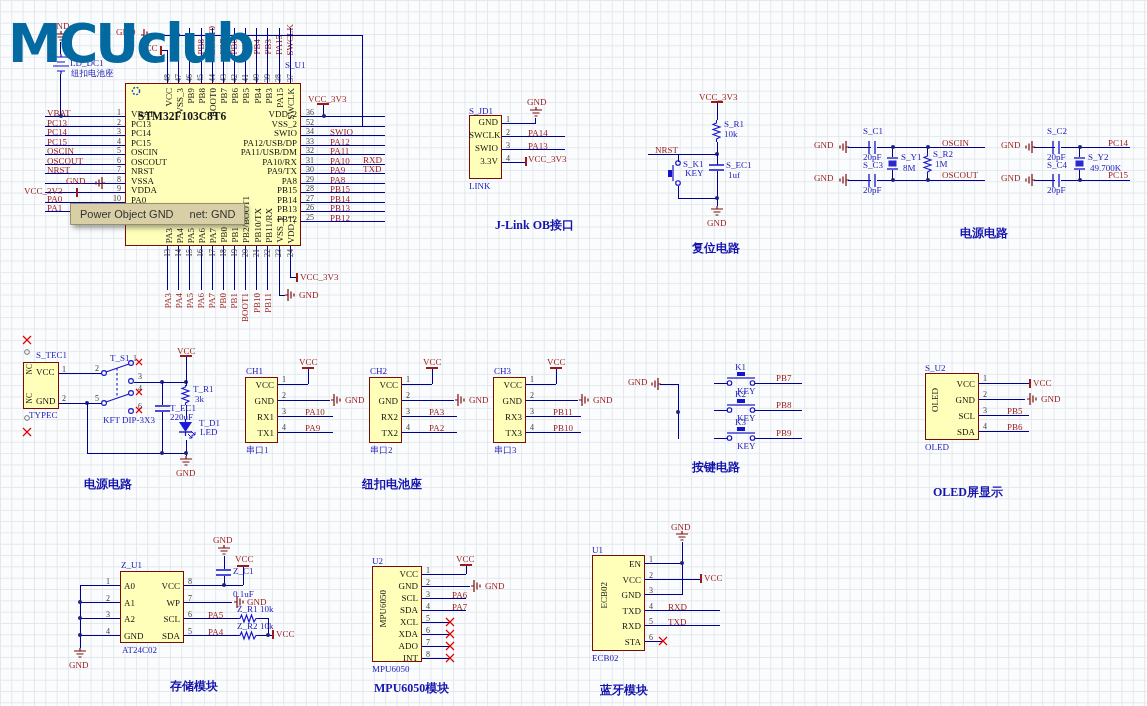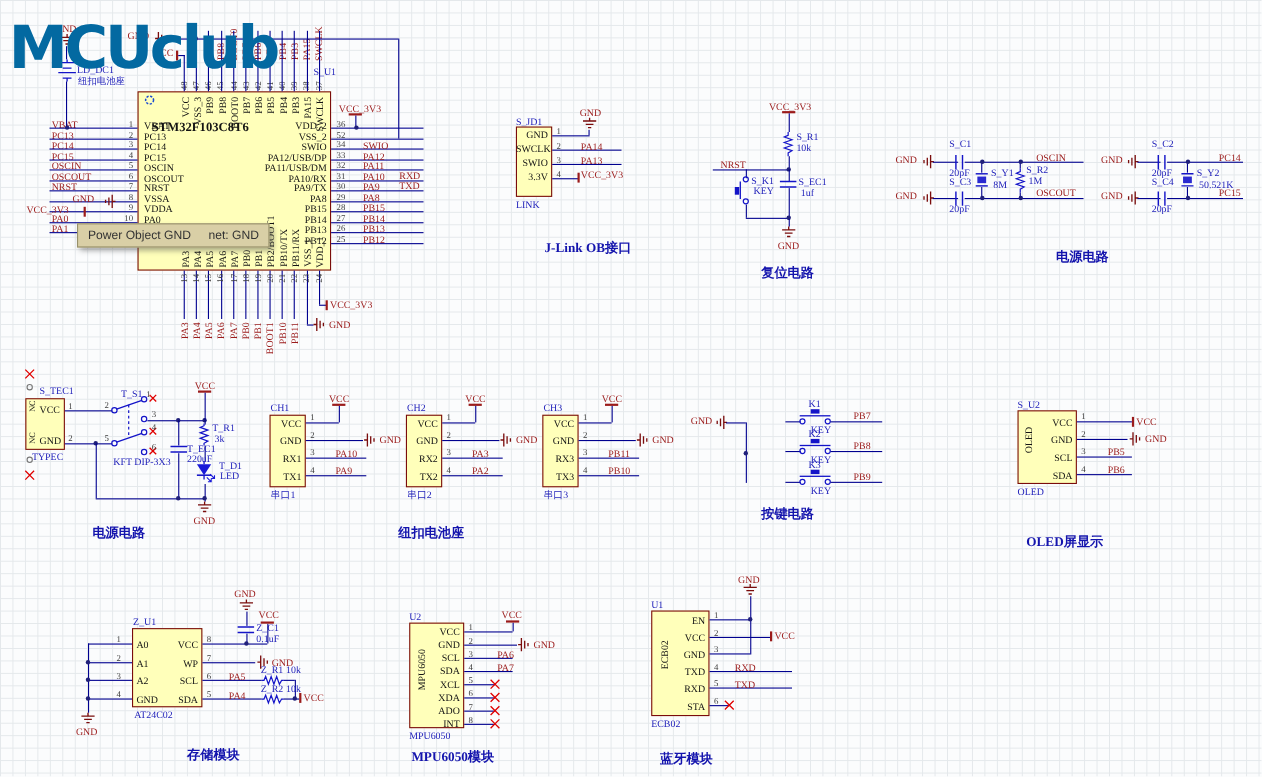--- a/index.html
+++ b/index.html
@@ -711,21 +711,21 @@
 <div class="t blu" style="left:1047px;top:161px">S_C4</div>
 <div class="t blu" style="left:1047px;top:186px">20pF</div>
 <div class="w" style="left:1079px;top:147px;width:1px;height:10px"></div>
 <div class="w" style="left:1079px;top:170px;width:1px;height:10px"></div>
 <svg style="left:1072px;top:156px" width="15" height="15">
     <path d="M2 2H13" stroke="#1414c8" stroke-width="1.3"></path>
     <rect x="3.5" y="4.5" width="8" height="6" fill="#2a2ad0"></rect>
     <path d="M2 13H13" stroke="#1414c8" stroke-width="1.3"></path>
   </svg>
 <div class="t blu" style="left:1088px;top:153px">S_Y2</div>
-<div class="t blu" style="left:1090px;top:164px">50.521K</div>
+<div class="t blu" style="left:1090px;top:164px">49.700K</div>
 <div class="dot" style="left:1077.5px;top:145.3px"></div>
 <div class="dot" style="left:1077.5px;top:178.3px"></div>
 <div class="t red" style="left:1108px;top:139px">PC14</div>
 <div class="t red" style="left:1108px;top:171px">PC15</div>
 <div class="ttl" style="left:960px;top:225px">电源电路</div>
 
 <svg style="left:23px;top:336px" width="8" height="8">
     <path d="M0 0L8 8M8 0L0 8" stroke="#e00000" stroke-width="1.2"></path>
   </svg>
 <svg style="left:24px;top:349px" width="6" height="6">
@@ -1085,21 +1085,21 @@
   </div>
 <div class="t red" style="left:213px;top:536px">GND</div>
 <svg style="left:217px;top:545px" width="14" height="12">
     <path d="M7 0V3M1 3H13M3.5 6H10.5M5.5 9H8.5" stroke="#7a0c0c" stroke-width="1.2" fill="none"></path>
   </svg>
 <div class="w" style="left:223.5px;top:556px;width:1px;height:13px"></div>
 <svg style="left:216px;top:569px" width="15" height="7">
     <path d="M0 1H15M0 6H15" stroke="#1414c8" stroke-width="1.4"></path>
   </svg>
 <div class="t blu" style="left:233px;top:567px">Z_C1</div>
-<div class="t blu" style="left:233px;top:577px">0.1uF</div>
+<div class="t blu" style="left:233px;top:590px">0.1uF</div>
 <div class="w" style="left:223.5px;top:576px;width:1px;height:9px"></div>
 <div class="dot" style="left:221.8px;top:583.3px"></div>
 <div class="w" style="left:243px;top:567px;width:1px;height:18px"></div>
 <div class="pbh" style="left:237px;top:565px"></div>
 <div class="t red" style="left:235px;top:555px">VCC</div>
 <svg class="rm90" style="left:233px;top:596px" width="14" height="12">
     <path d="M7 0V3M1 3H13M3.5 6H10.5M5.5 9H8.5" stroke="#7a0c0c" stroke-width="1.2" fill="none"></path>
   </svg>
 <div class="t red" style="left:247px;top:598px">GND</div>
 <svg style="left:238px;top:614px" width="20" height="9">

